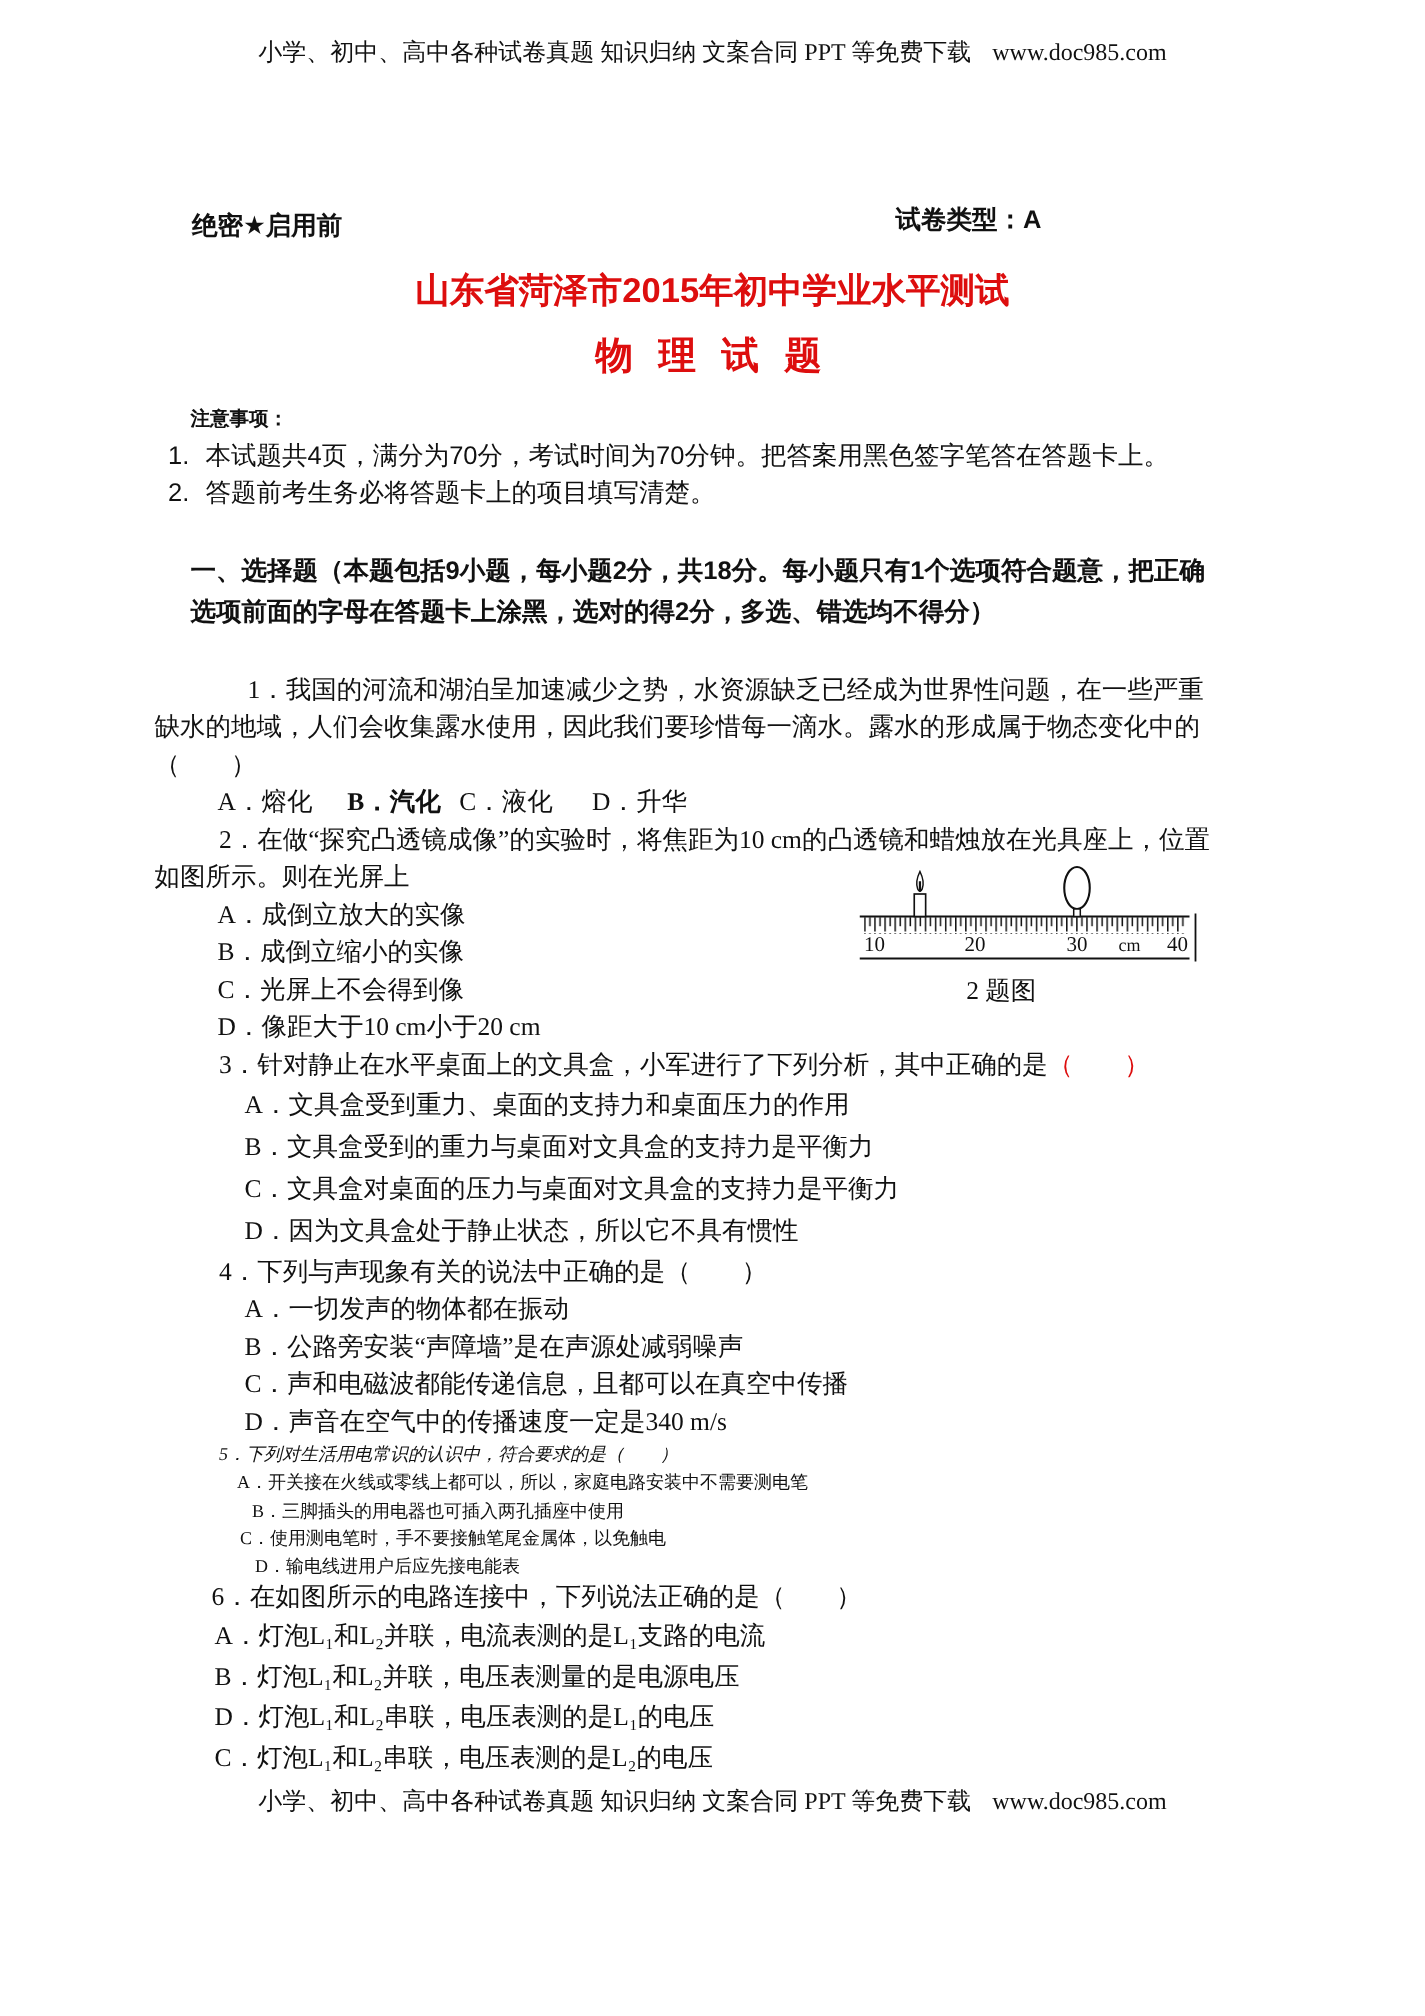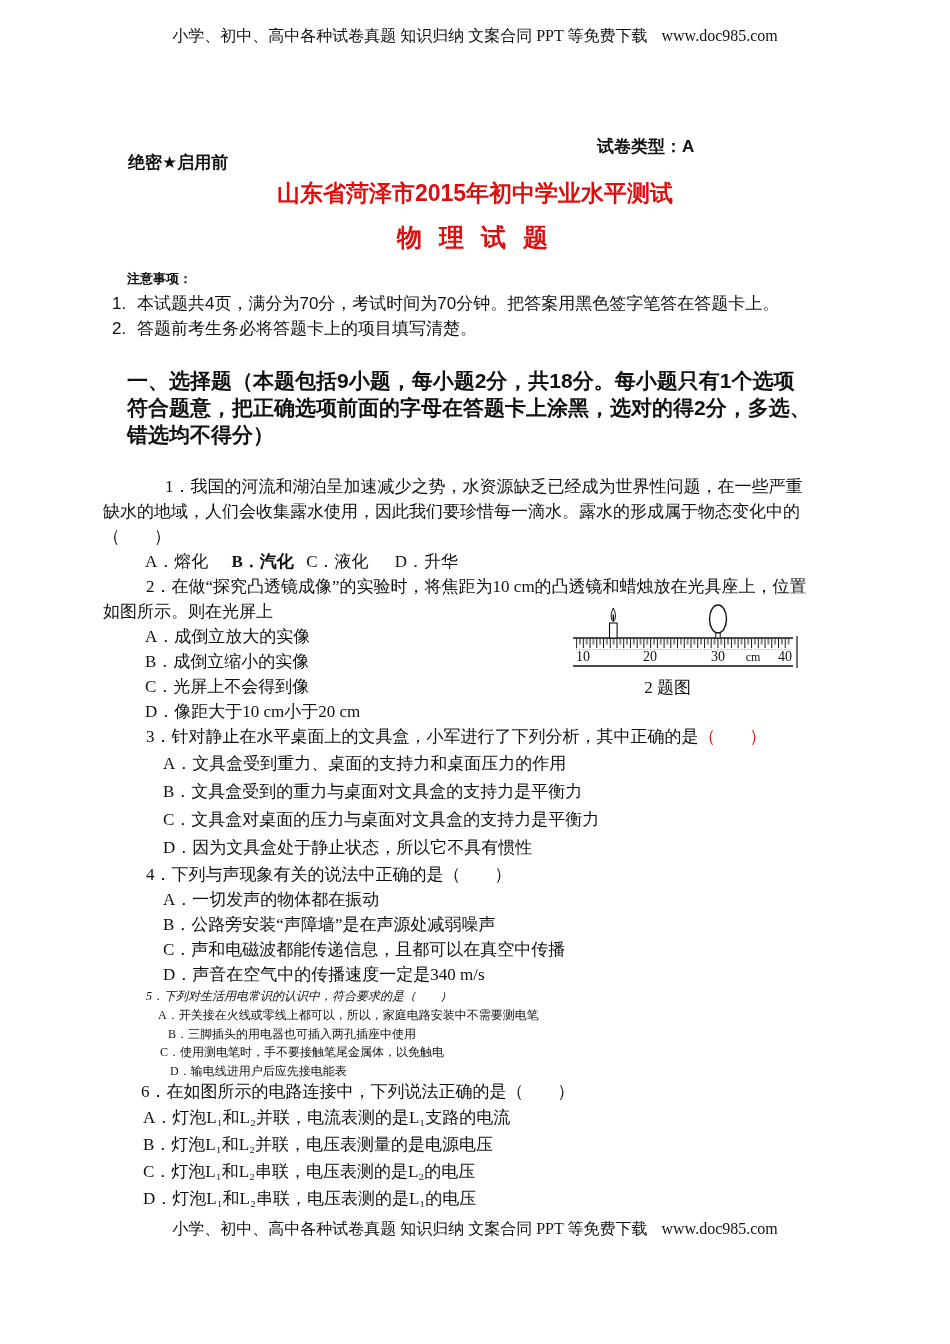--- a/index.html
+++ b/index.html
@@ -16,21 +16,21 @@
   .doc-header {
     padding-top: 25px; text-align: center;
     font-size: 16px; line-height: 22px; white-space: nowrap;
   }
   .doc-header .url, .doc-footer .url { margin-left: 14px; }
 
   .secrecy-row {
     position: relative; margin-top: 88px; height: 24px;
     font-weight: bold; font-size: 17px;
   }
-  .secrecy-row .left  { position: absolute; left: 128px; top: 16px; }
+  .secrecy-row .left  { position: absolute; left: 128px; top: 4px; }
   .secrecy-row .right { position: absolute; left: 597px; top: 0; }
 
   .title {
     margin: 18px 0 0 0; text-align: center;
     font-size: 23px; line-height: 32px; font-weight: bold;
     color: var(--accent);
   }
   .subtitle {
     margin: 14px 0 0 0; text-align: center;
     font-size: 25px; line-height: 28px; font-weight: bold;
@@ -39,21 +39,21 @@
 
   .notice-heading {
     margin: 16px 0 0 127px; font-weight: bold;
     font-size: 13px; line-height: 24px;
   }
   .notice-item { margin-left: 112px; line-height: 25px; font-size: 17px; }
   .notice-item .num { display: inline-block; min-width: 15px; margin-right: 10px; }
 
   .section-heading {
     margin: 26px 135px 0 127px; width: 688px;
-    font-weight: bold; font-size: 21px; line-height: 27px;
+    font-weight: bold; font-size: 17px; line-height: 27px;
   }
 
   .question { margin-left: 103px; width: 712px; position: relative; }
   .stem { margin: 0; line-height: 25px; text-indent: 43px; }
   .stem.q1 { margin-top: 26px; text-indent: 62px; }
   .stem.q3 { line-height: 26px; }
   .stem.q5 { line-height: 19px; font-size: 12px; font-style: italic; }
   .stem.q6 { line-height: 24px; text-indent: 38px; }
   .red { color: var(--accent); }
 
@@ -199,22 +199,22 @@
       <span class="opt">C．使用测电笔时，手不要接触笔尾金属体，以免触电</span>
       <span class="opt">D．输电线进用户后应先接电能表</span>
     </div>
   </div>
 
   <div class="question">
     <p class="stem q6">6．在如图所示的电路连接中，下列说法正确的是（　　）</p>
     <div class="options q6">
       <span class="opt">A．灯泡L₁和L₂并联，电流表测的是L₁支路的电流</span>
       <span class="opt">B．灯泡L₁和L₂并联，电压表测量的是电源电压</span>
+      <span class="opt">D．灯泡L₁和L₂串联，电压表测的是L₁的电压</span>
       <span class="opt">C．灯泡L₁和L₂串联，电压表测的是L₂的电压</span>
-      <span class="opt">D．灯泡L₁和L₂串联，电压表测的是L₁的电压</span>
     </div>
   </div>
 
   <div class="doc-footer">
     <span>小学、初中、高中各种试卷真题 知识归纳 文案合同 PPT 等免费下载</span><span class="url">www.doc985.com</span>
   </div>
 
 </div>
 
 </body></html>

